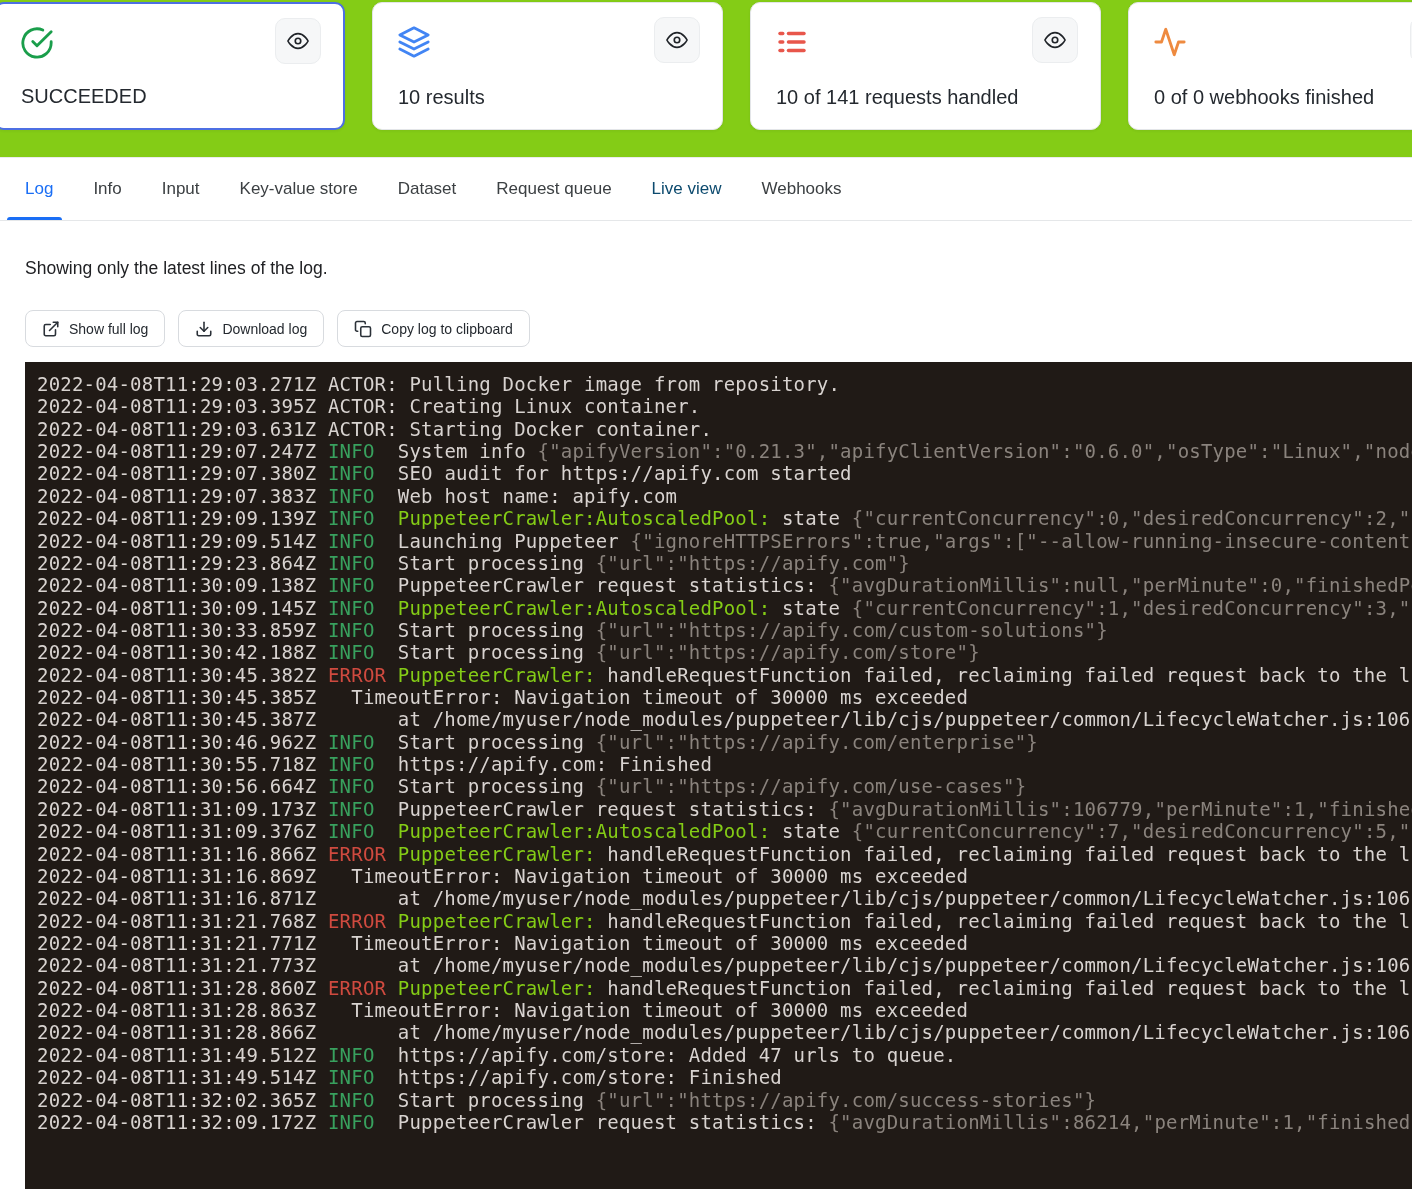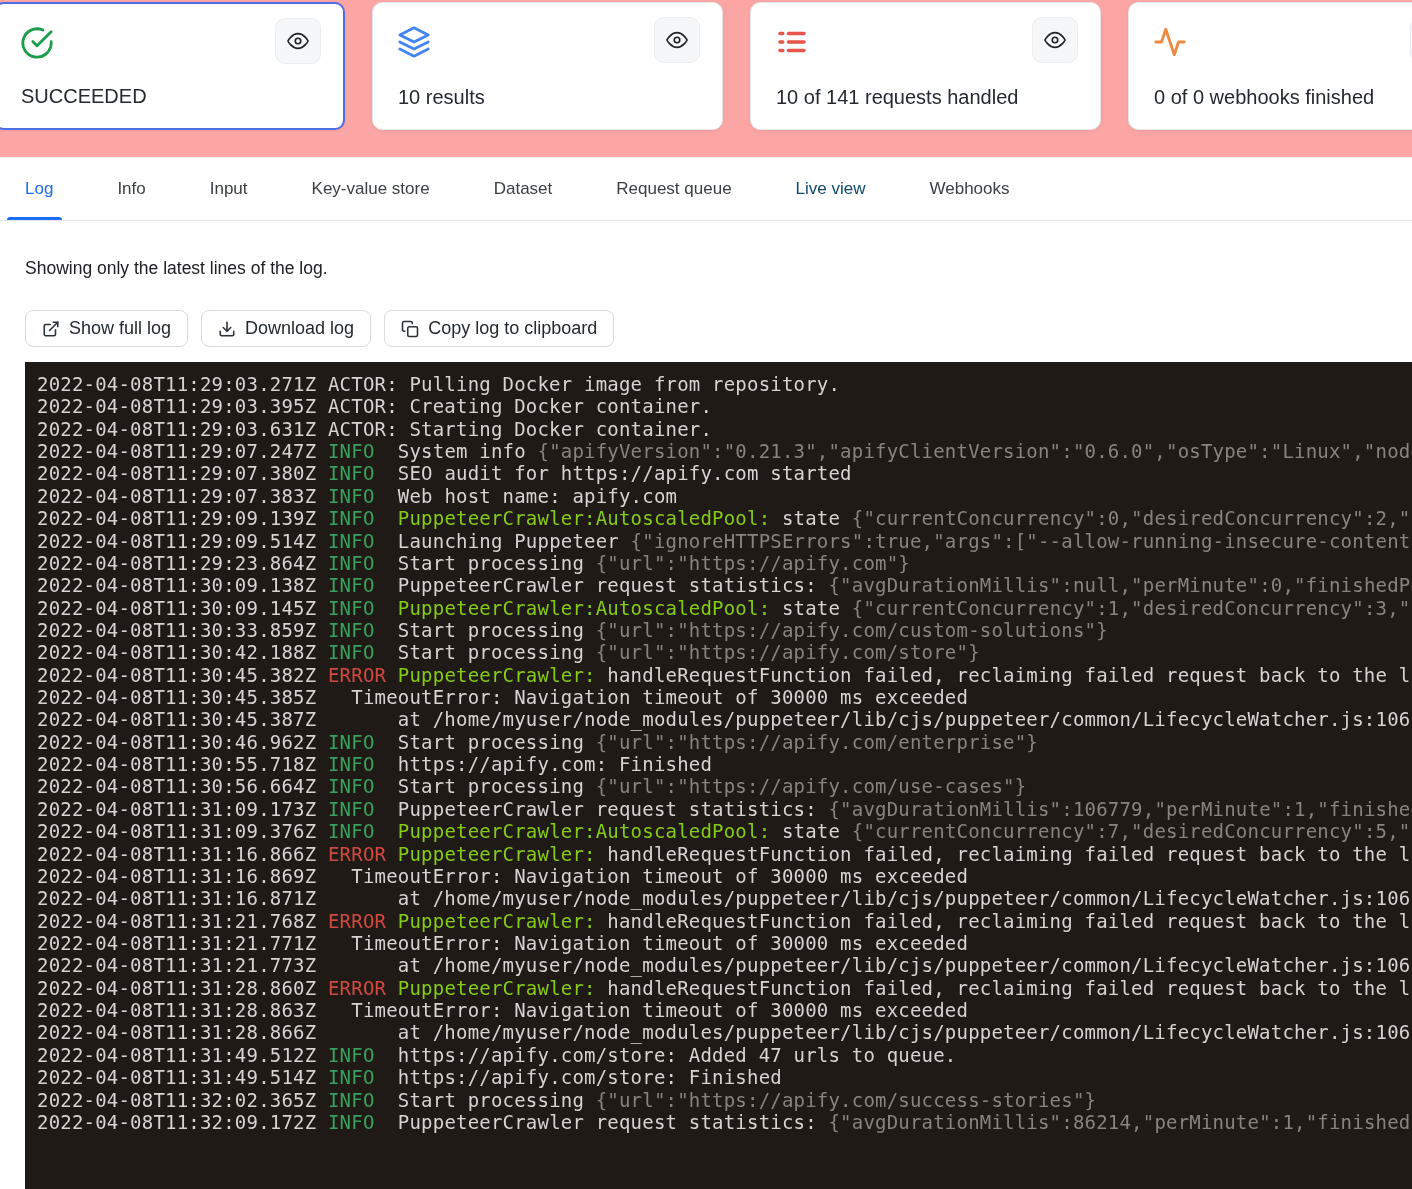--- a/index.html
+++ b/index.html
@@ -1,45 +1,45 @@
 <!DOCTYPE html>
 <html><head>
 <meta charset="utf-8">
 <style>
   * { margin:0; padding:0; box-sizing:border-box; }
   html,body { width:1412px; height:1189px; overflow:hidden; }
   body { position:relative; background:#ffffff; font-family:"Liberation Sans", sans-serif; color:#202124; }
 
   
-  .top-section { position:absolute; top:0; left:0; right:0; height:157px; background:#fca5a5; }
+  .top-section { position:absolute; top:0; left:0; right:0; height:157px; background:#84cc16; }
   .cards { position:absolute; top:2px; left:-6px; display:flex; gap:27px; }
   .card { width:351px; height:128px; flex:0 0 auto; background:#fff; border:1px solid #e3e5e8;
           border-radius:10px; box-shadow:0 1px 3px rgba(27,31,36,.07); padding:14px 22px; position:relative; }
   .card.active { border:2px solid #4d6fe3; }
   .card-top { display:flex; justify-content:space-between; align-items:flex-start; }
   .card-icon { margin-top:8px; margin-left:2px; }
   .eye-btn { width:46px; height:46px; border-radius:10px; background:#f6f7f8; border:1px solid #ebedef;
              display:flex; align-items:center; justify-content:center; cursor:pointer; }
   .card-label { position:absolute; left:25px; bottom:20px; font-size:20px; color:#24292f; white-space:nowrap; }
 
   
   .tabbar { position:absolute; top:157px; left:0; right:0; height:64px; background:#fff;
             border-top:1px solid #eaebed; border-bottom:1px solid #e5e7e9;
-            display:flex; align-items:center; padding-left:25px; gap:64px; }
+            display:flex; align-items:center; padding-left:25px; gap:40px; }
   .tab { font-size:17px; color:#3c4043; position:relative; cursor:pointer; white-space:nowrap; }
   .tab.active { color:#1a6ef5; }
   .tab.active::after { content:""; position:absolute; left:-18px; right:-9px; bottom:-21px; height:3px;
                        background:#1a6ef5; border-radius:3px 3px 0 0; }
   .tab.disabled { color:#0c4a6e; cursor:default; }
 
   
   .note { position:absolute; top:258px; left:25px; font-size:17.5px; color:#202124; }
   .actions { position:absolute; top:310px; left:25px; display:flex; gap:13px; }
   .btn { height:37px; display:inline-flex; align-items:center; gap:9px; padding:16px 16px; background:#fff;
-         border:1px solid #d8dbdf; border-radius:8px; font-size:18px; color:#24292f; cursor:pointer; white-space:nowrap; }
+         border:1px solid #d8dbdf; border-radius:8px; font-size:14px; color:#24292f; cursor:pointer; white-space:nowrap; }
   .btn svg { flex:0 0 auto; }
 
   
   .terminal { position:absolute; top:362px; left:25px; width:1387px; height:1073px;
               background:#201a16; overflow:hidden; padding:11px 0 0 12px; }
   .ln { white-space:pre; font-family:"DejaVu Sans Mono", monospace; font-size:19px; line-height:22.36px;
         height:22.36px; letter-spacing:0.2px; color:#d8d3d0; overflow:hidden; }
   .ln .t     { color:#d8d3d0; }
   .lvl-INFO  { color:#38a15e; }
   .lvl-ERROR { color:#cf4a3f; }
@@ -163,21 +163,21 @@
     <svg width="18" height="18" viewBox="0 0 24 24" fill="none" stroke="#2b3138" stroke-width="2.1" stroke-linecap="round" stroke-linejoin="round">
       <rect x="9" y="9" width="13" height="13" rx="2" ry="2"></rect>
         <path d="M5 15H4a2 2 0 0 1-2-2V4a2 2 0 0 1 2-2h9a2 2 0 0 1 2 2v1"></path>
     </svg>
     <span>Copy log to clipboard</span>
   </button>
 </div>
 
 <div class="terminal" id="log">
     <div class="ln"><span class="t">2022-04-08T11:29:03.271Z </span><span class="seg-d">ACTOR: Pulling Docker image from repository.</span></div>
-    <div class="ln"><span class="t">2022-04-08T11:29:03.395Z </span><span class="seg-d">ACTOR: Creating Docker container.</span></div>
+    <div class="ln"><span class="t">2022-04-08T11:29:03.395Z </span><span class="seg-d">ACTOR: Creating Linux container.</span></div>
     <div class="ln"><span class="t">2022-04-08T11:29:03.631Z </span><span class="seg-d">ACTOR: Starting Docker container.</span></div>
     <div class="ln"><span class="t">2022-04-08T11:29:07.247Z </span><span class="lvl-INFO">INFO</span><span class="t">  </span><span class="seg-d">System info </span><span class="seg-j">{"apifyVersion":"0.21.3","apifyClientVersion":"0.6.0","osType":"Linux","nodeVersion"</span></div>
     <div class="ln"><span class="t">2022-04-08T11:29:07.380Z </span><span class="lvl-INFO">INFO</span><span class="t">  </span><span class="seg-d">SEO audit for https://apify.com started</span></div>
     <div class="ln"><span class="t">2022-04-08T11:29:07.383Z </span><span class="lvl-INFO">INFO</span><span class="t">  </span><span class="seg-d">Web host name: apify.com</span></div>
     <div class="ln"><span class="t">2022-04-08T11:29:09.139Z </span><span class="lvl-INFO">INFO</span><span class="t">  </span><span class="seg-y">PuppeteerCrawler:AutoscaledPool:</span><span class="seg-d"> state </span><span class="seg-j">{"currentConcurrency":0,"desiredConcurrency":2,"systemStatus":{</span></div>
     <div class="ln"><span class="t">2022-04-08T11:29:09.514Z </span><span class="lvl-INFO">INFO</span><span class="t">  </span><span class="seg-d">Launching Puppeteer </span><span class="seg-j">{"ignoreHTTPSErrors":true,"args":["--allow-running-insecure-content","--"</span></div>
     <div class="ln"><span class="t">2022-04-08T11:29:23.864Z </span><span class="lvl-INFO">INFO</span><span class="t">  </span><span class="seg-d">Start processing </span><span class="seg-j">{"url":"https://apify.com"}</span></div>
     <div class="ln"><span class="t">2022-04-08T11:30:09.138Z </span><span class="lvl-INFO">INFO</span><span class="t">  </span><span class="seg-d">PuppeteerCrawler request statistics: </span><span class="seg-j">{"avgDurationMillis":null,"perMinute":0,"finishedPerMinute":0,</span></div>
     <div class="ln"><span class="t">2022-04-08T11:30:09.145Z </span><span class="lvl-INFO">INFO</span><span class="t">  </span><span class="seg-y">PuppeteerCrawler:AutoscaledPool:</span><span class="seg-d"> state </span><span class="seg-j">{"currentConcurrency":1,"desiredConcurrency":3,"systemStatus":{</span></div>
     <div class="ln"><span class="t">2022-04-08T11:30:33.859Z </span><span class="lvl-INFO">INFO</span><span class="t">  </span><span class="seg-d">Start processing </span><span class="seg-j">{"url":"https://apify.com/custom-solutions"}</span></div>

